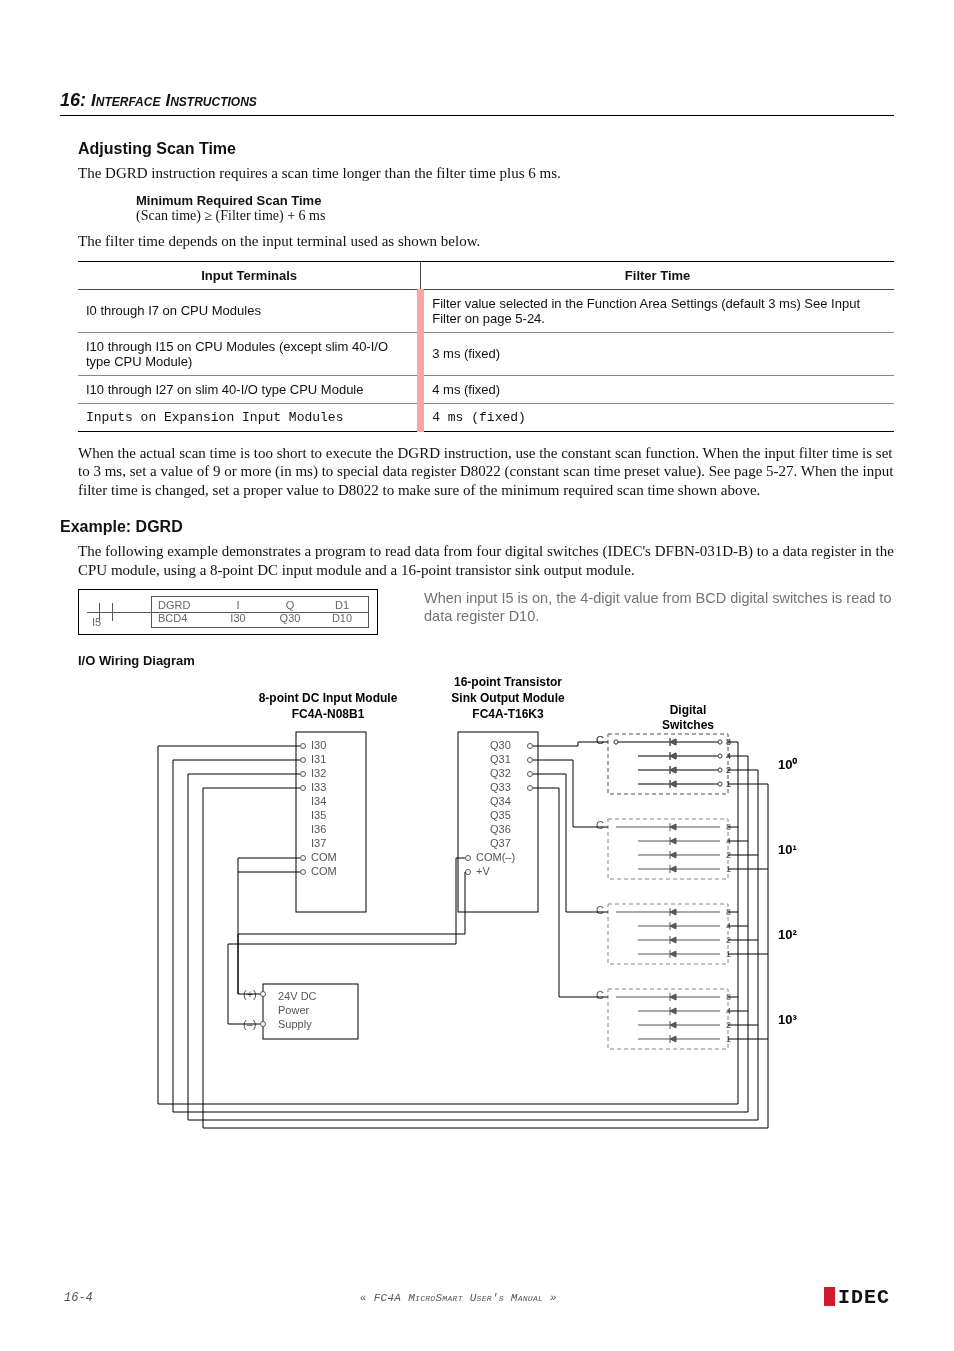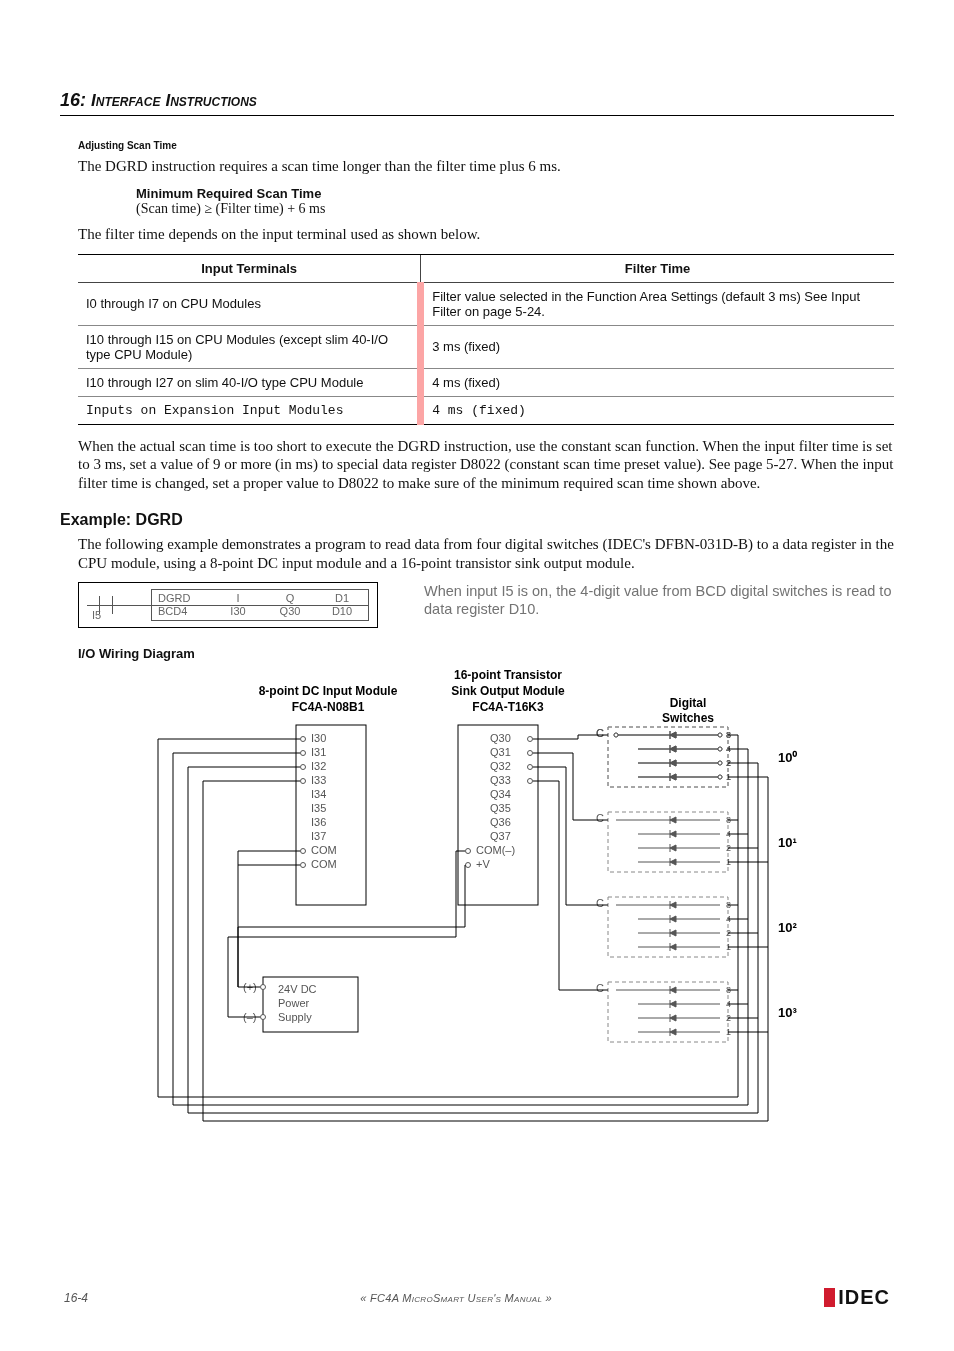--- a/index.html
+++ b/index.html
@@ -22,21 +22,21 @@
     margin-bottom: 24px;
   }
   .chapter-header .num { font-size: 18px; }
   .chapter-header .word-big { font-size: 17px; font-variant: small-caps; }
 
   .indent { margin-left: 18px; }
 
   .h-bold {
     font-family: Arial, Helvetica, sans-serif;
     font-weight: bold;
-    font-size: 10px;
+    font-size: 16px;
     margin-bottom: 6px;
   }
   .h-bold-bigger {
     font-family: Arial, Helvetica, sans-serif;
     font-weight: bold;
     font-size: 16px;
     margin-bottom: 6px;
     margin-top: 18px;
   }
   .body-text {
@@ -130,21 +130,21 @@
   .diagram svg { font-family: Arial, Helvetica, sans-serif; }
   .mod-label { font-weight: bold; font-size: 12px; text-anchor: middle; }
   .term { font-size: 11px; fill:#555; }
   .ds-label { font-weight:bold; font-size:12px; text-anchor:middle;}
   .bitnum { font-size:9px; fill:#555;}
   .exp { font-weight:bold; font-size:13px;}
 
   .footer {
     position:absolute; bottom:42px; left:64px; right:64px;
     display:flex; align-items:center; justify-content:space-between;
-    font-family: Liberation Sans, sans-serif;
+    font-family: Liberation Mono, monospace;
   }
   .footer .pg { font-style: italic; font-size:12px; color:#555;}
   .footer .man { font-style: italic; font-size:11px; color:#555; letter-spacing:.3px; font-variant: small-caps;}
   .footer .logo { font-weight:bold; font-size:20px; letter-spacing:1px;}
   .footer .logo .sq { display:inline-block; width:11px; height:19px; background:#d01b2e; vertical-align:-3px; margin-right:3px;}
 </style>
 </head>
 <body>
 
 <div class="chapter-header">

